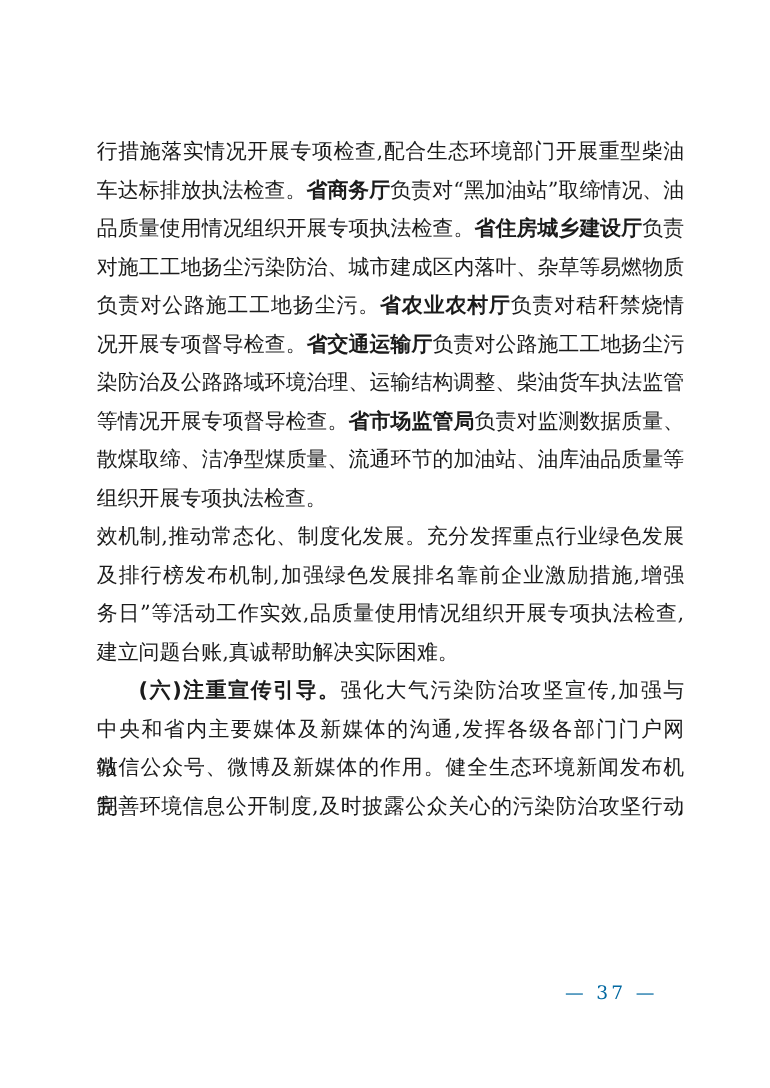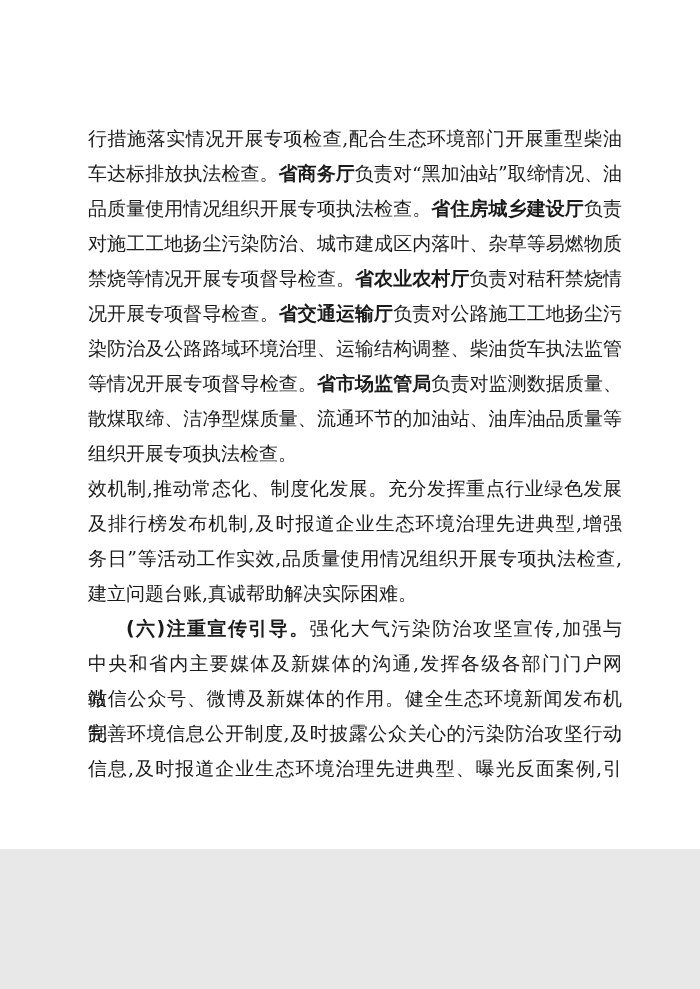--- a/index.html
+++ b/index.html
@@ -6,21 +6,21 @@
     margin: 0;
     padding: 0;
   }
   body {
     background: #e8e8e8;
     font-family: "DejaVu Serif", "Liberation Serif", serif;
   }
   .page {
     position: relative;
     width: 700px;
-    height: 849px;
+    height: 989px;
     background: #ffffff;
     overflow: hidden;
     color: #1b1b1b;
   }
   .textblock {
     position: absolute;
     left: 88px;
     top: 121px;
     width: 534px;
   }
@@ -58,30 +58,29 @@
 </style>
 </head>
 <body>
 
 <div class="page">
   <div class="textblock">
       <div class="line fill"><span class="seg-normal">行措施落实情况开展专项检查,配合生态环境部门开展重型柴油</span></div>
       <div class="line fill"><span class="seg-normal">车达标排放执法检查。</span><span class="seg-bold">省商务厅</span><span class="seg-normal">负责对“黑加油站”取缔情况、油</span></div>
       <div class="line fill"><span class="seg-normal">品质量使用情况组织开展专项执法检查。</span><span class="seg-bold">省住房城乡建设厅</span><span class="seg-normal">负责</span></div>
       <div class="line fill"><span class="seg-normal">对施工工地扬尘污染防治、城市建成区内落叶、杂草等易燃物质</span></div>
-      <div class="line fill"><span class="seg-normal">禁烧等情况开展专项督导检查。</span><span class="seg-bold">省农业农村厅</span><span class="seg-normal">负责对秸秆禁烧情</span></div>
+      <div class="line fill"><span class="seg-normal">负责对公路施工工地扬尘污。</span><span class="seg-bold">省农业农村厅</span><span class="seg-normal">负责对秸秆禁烧情</span></div>
       <div class="line fill"><span class="seg-normal">况开展专项督导检查。</span><span class="seg-bold">省交通运输厅</span><span class="seg-normal">负责对公路施工工地扬尘污</span></div>
       <div class="line fill"><span class="seg-normal">染防治及公路路域环境治理、运输结构调整、柴油货车执法监管</span></div>
       <div class="line fill"><span class="seg-normal">等情况开展专项督导检查。</span><span class="seg-bold">省市场监管局</span><span class="seg-normal">负责对监测数据质量、</span></div>
       <div class="line fill"><span class="seg-normal">散煤取缔、洁净型煤质量、流通环节的加油站、油库油品质量等</span></div>
       <div class="line"><span class="seg-normal">组织开展专项执法检查。</span></div>
       <div class="line fill"><span class="seg-normal">效机制,推动常态化、制度化发展。充分发挥重点行业绿色发展</span></div>
-      <div class="line fill"><span class="seg-normal">及排行榜发布机制,及时报道企业生态环境治理先进典型,增强</span></div>
+      <div class="line fill"><span class="seg-normal">及排行榜发布机制,加强绿色发展排名靠前企业激励措施,增强</span></div>
       <div class="line fill"><span class="seg-normal">务日”等活动工作实效,品质量使用情况组织开展专项执法检查,</span></div>
       <div class="line"><span class="seg-normal">建立问题台账,真诚帮助解决实际困难。</span></div>
       <div class="line fill indent"><span class="seg-bold">(六)注重宣传引导。</span><span class="seg-normal">强化大气污染防治攻坚宣传,加强与</span></div>
       <div class="line fill"><span class="seg-normal">中央和省内主要媒体及新媒体的沟通,发挥各级各部门门户网站、</span></div>
       <div class="line fill"><span class="seg-normal">微信公众号、微博及新媒体的作用。健全生态环境新闻发布机制,</span></div>
       <div class="line fill"><span class="seg-normal">完善环境信息公开制度,及时披露公众关心的污染防治攻坚行动</span></div>
-      <div class="line fill"><span class="seg-normal">信息,及时报道企业生态环境治理先进典型、曝光反面案例,引</span></div>
     </div>
   <div class="pagenum">— 37 —</div>
 </div>
 
 </body></html>

